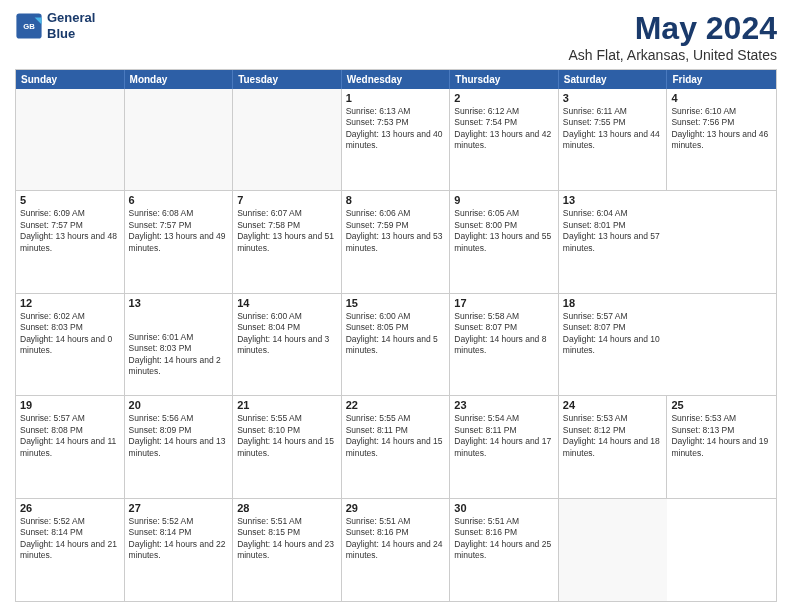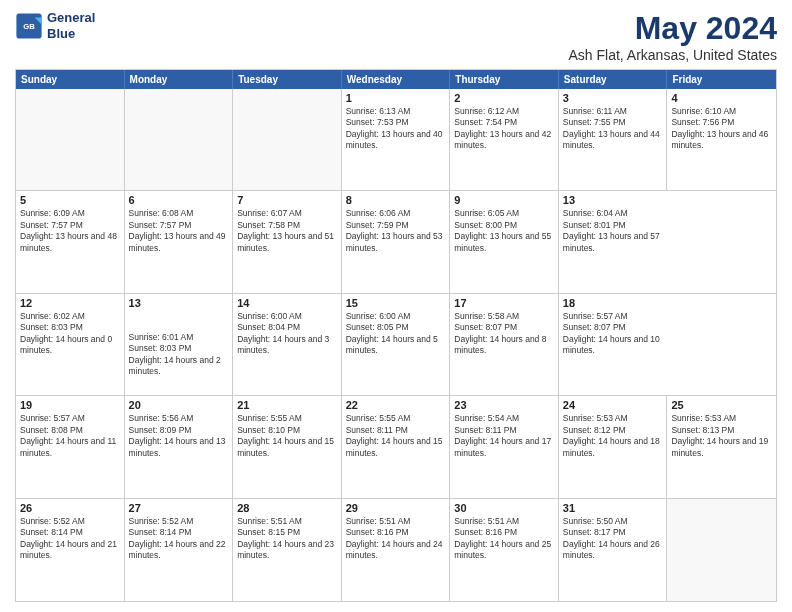--- a/index.html
+++ b/index.html
@@ -309,23 +309,17 @@
             <div class="day-info" style="white-space: pre-line;">Sunrise: 5:51 AM
 Sunset: 8:16 PM
 Daylight: 14 hours and 24 minutes.</div>
           </div>
           <div class="cal-cell">
             <div class="day-number">30</div>
             <div class="day-info" style="white-space: pre-line;">Sunrise: 5:51 AM
 Sunset: 8:16 PM
 Daylight: 14 hours and 25 minutes.</div>
           </div>
-          <div class="cal-cell">
-            <div class="day-number">31</div>
-            <div class="day-info" style="white-space: pre-line;">Sunrise: 5:50 AM
-Sunset: 8:17 PM
-Daylight: 14 hours and 26 minutes.</div>
-          </div>
           <div class="cal-cell empty"></div>
         </div>
       </div>
   </div>
 </div>
 
 </body></html>

